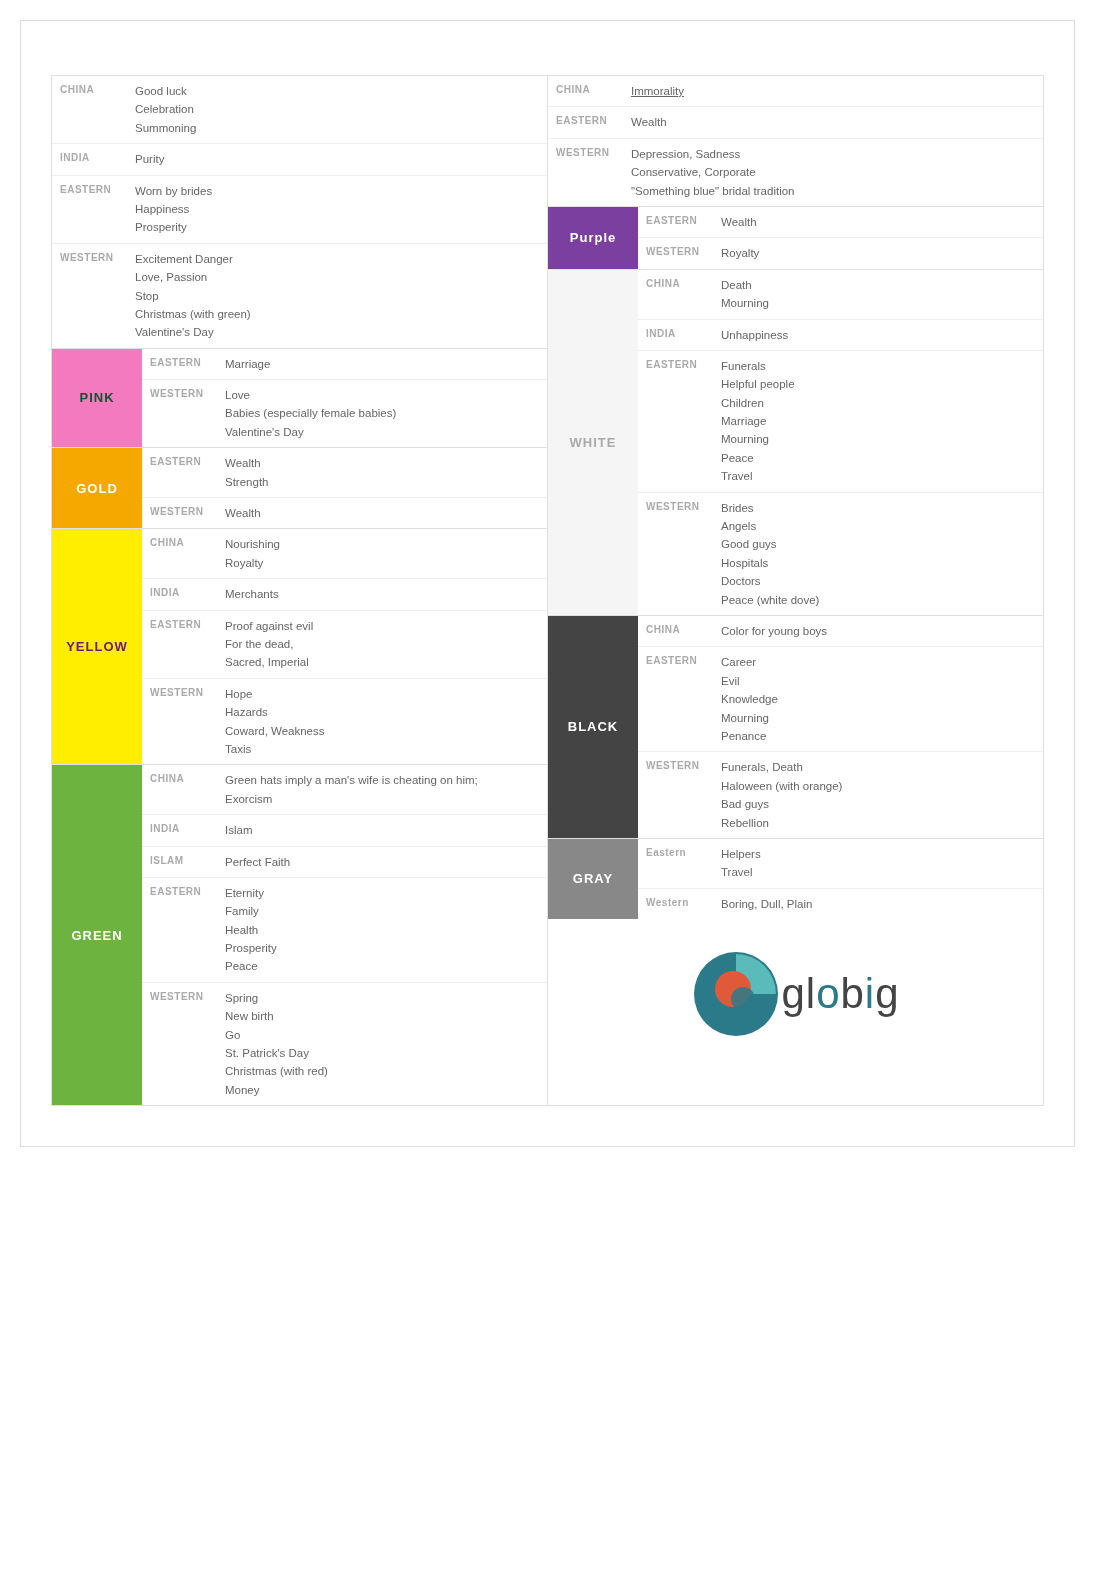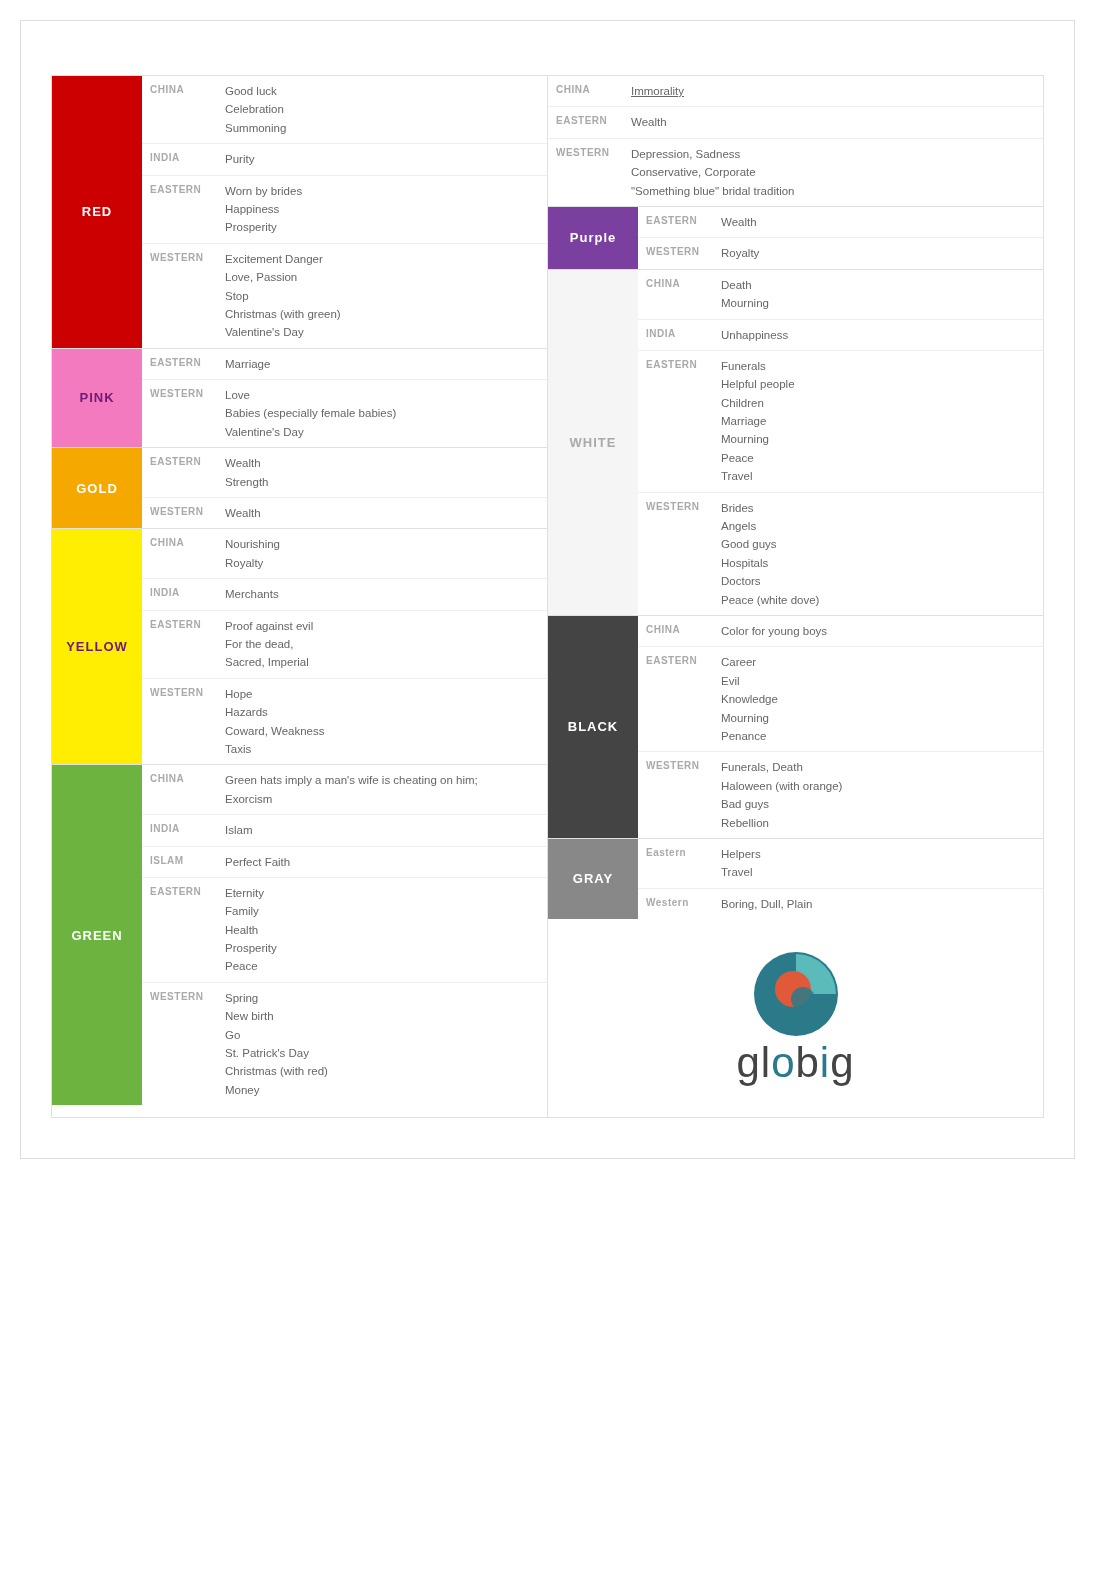--- a/index.html
+++ b/index.html
@@ -70,21 +70,21 @@
       padding-top: 2px;
     }
     .culture-meaning {
       font-size: 11.5px;
       color: #666;
       line-height: 1.6;
     }
     
     .logo-area {
       display: flex;
-      flex-direction: column;
+      flex-direction: row;
       align-items: center;
       justify-content: center;
       padding: 30px;
     }
     .logo-text {
       font-size: 42px;
       font-weight: 300;
       color: #444;
       letter-spacing: 1px;
     }
@@ -92,21 +92,20 @@
   </style>
 </head>
 <body>
 
 <div class="page-container">
   <h1 class="page-title"></h1>
   <div class="main-layout">
 
     <div class="left-col" id="left-col">
         <div class="color-section">
-          <div class="color-swatch" style="background: rgb(204, 0, 0); color: rgb(255, 255, 255);">RED</div>
           <div class="culture-rows">
             <div class="culture-row">
               <div class="culture-name">CHINA</div>
               <div class="culture-meaning" style="white-space: pre-line;">Good luck
 Celebration
 Summoning</div>
             </div>
             <div class="culture-row">
               <div class="culture-name">INDIA</div>
               <div class="culture-meaning" style="white-space: pre-line;">Purity</div>
@@ -121,21 +120,21 @@
               <div class="culture-name">WESTERN</div>
               <div class="culture-meaning" style="white-space: pre-line;">Excitement Danger
 Love, Passion
 Stop
 Christmas (with green)
 Valentine's Day</div>
             </div>
           </div>
         </div>
         <div class="color-section">
-          <div class="color-swatch" style="background: rgb(244, 122, 191); color: #701a75;">PINK</div>
+          <div class="color-swatch" style="background: rgb(244, 122, 191); color: #14532d;">PINK</div>
           <div class="culture-rows">
             <div class="culture-row">
               <div class="culture-name">EASTERN</div>
               <div class="culture-meaning" style="white-space: pre-line;">Marriage</div>
             </div>
             <div class="culture-row">
               <div class="culture-name">WESTERN</div>
               <div class="culture-meaning" style="white-space: pre-line;">Love
 Babies (especially female babies)
 Valentine's Day</div>

